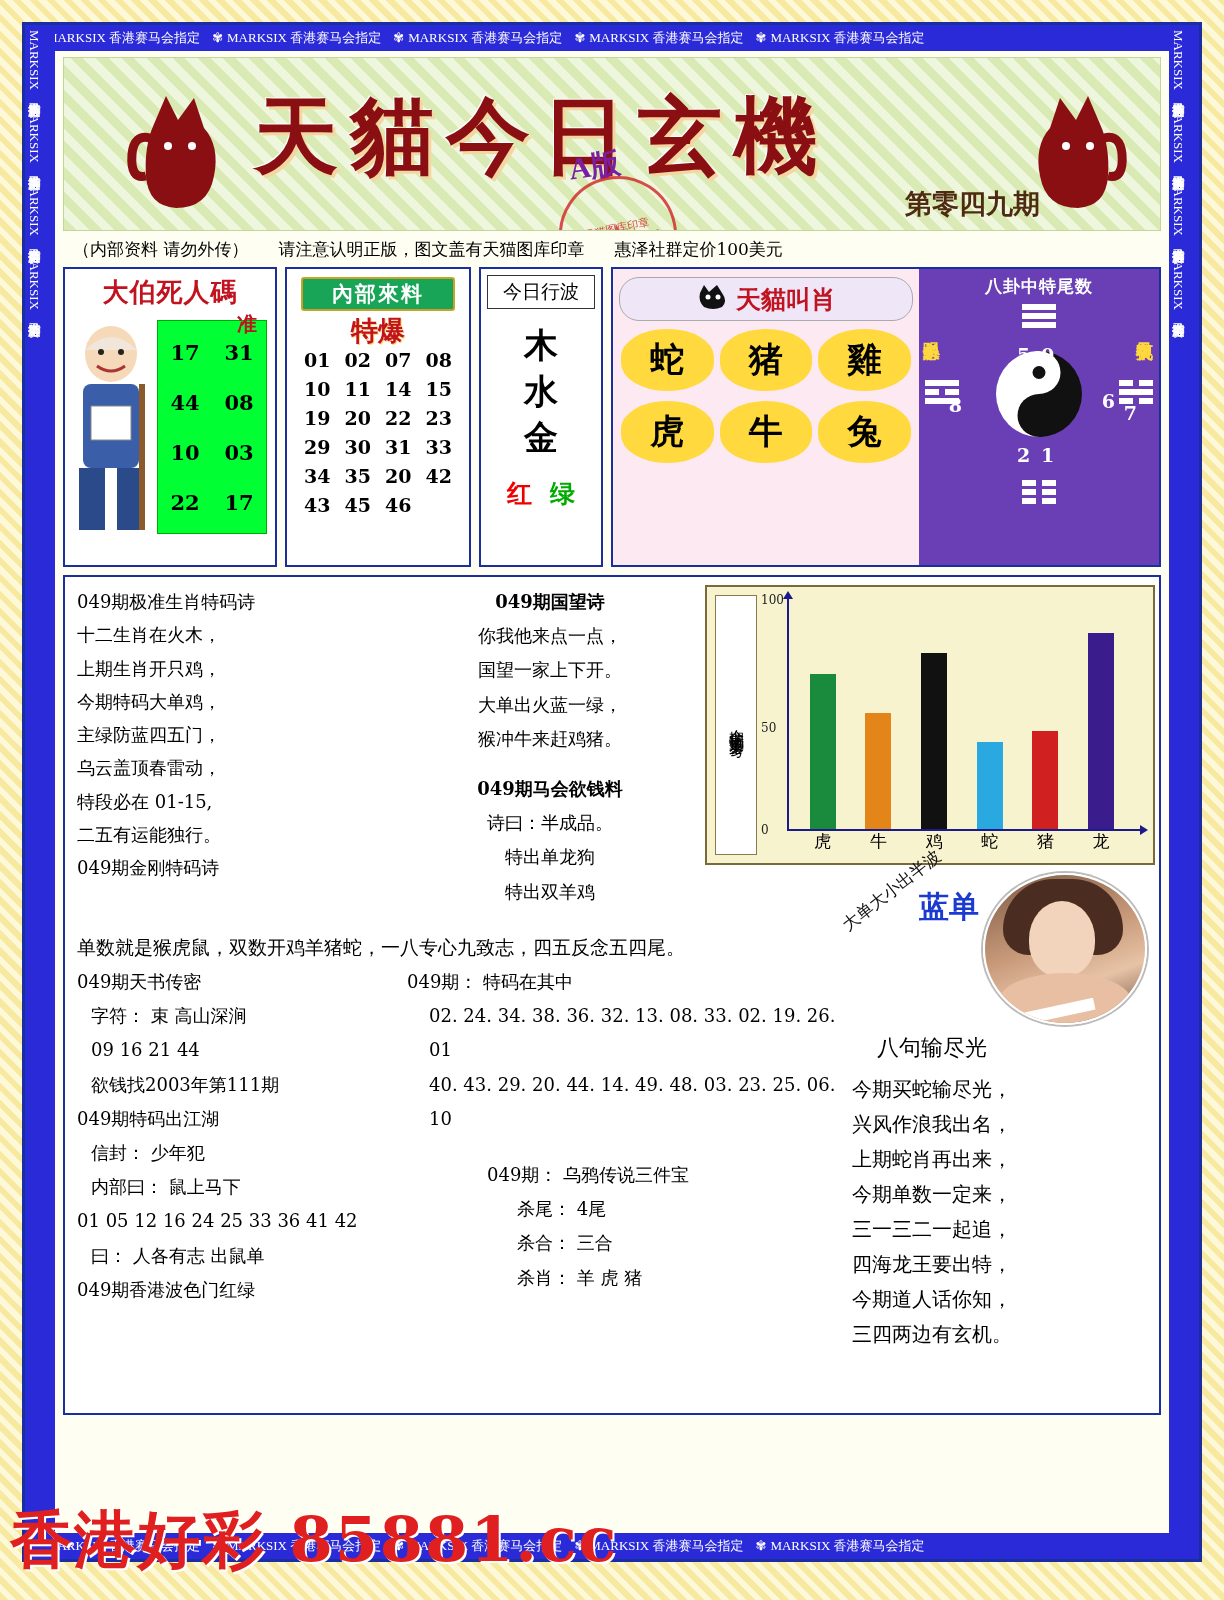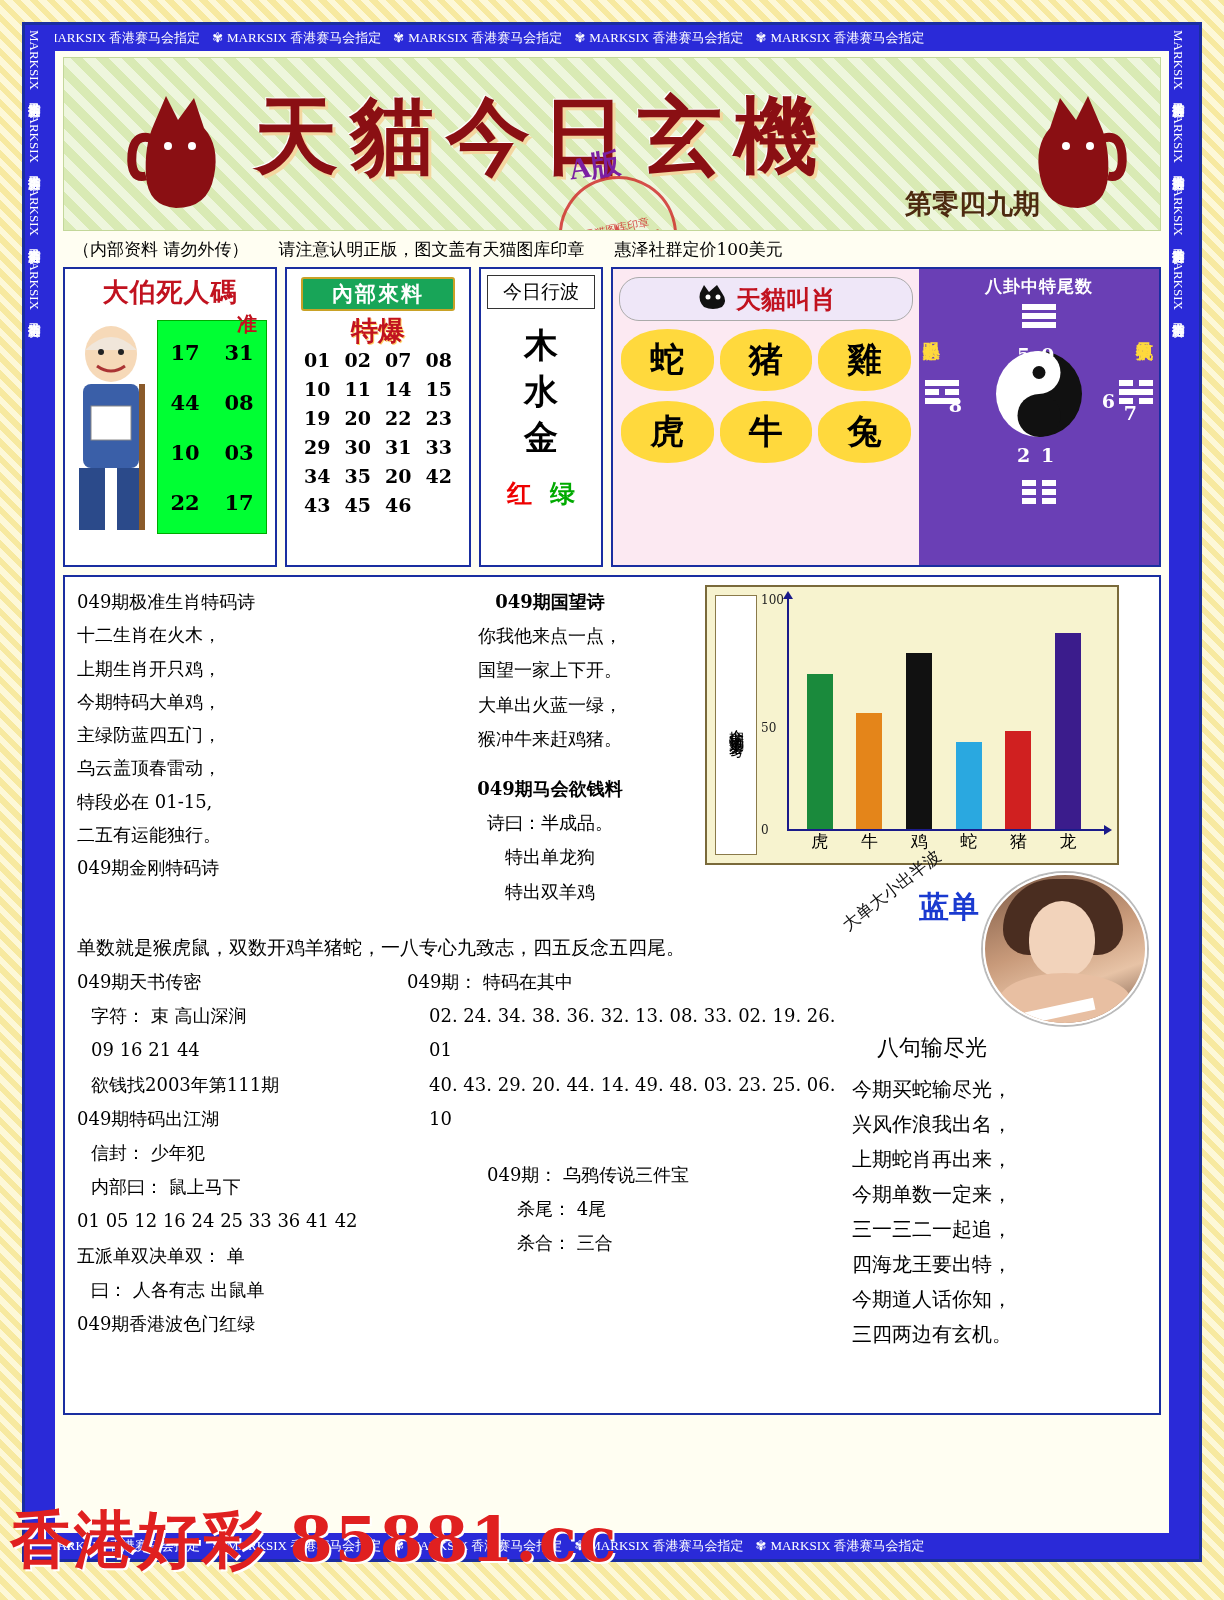--- a/index.html
+++ b/index.html
@@ -199,21 +199,21 @@
   
   .main {
     margin:8px 8px 0; border:2px solid #1a2ea0; background:#fff;
     height:840px; position:relative; box-sizing:border-box;
     font-family:"DejaVu Serif", serif;
   }
   .col-a { position:absolute; left:12px; top:8px; width:330px; font-size:18px; line-height:1.85; }
   .col-b { position:absolute; left:350px; top:8px; width:270px; font-size:18px; line-height:1.9; text-align:center; }
   .col-b .h { font-weight:bold; }
   .chart-box {
-    position:absolute; left:640px; top:8px; width:414px; height:280px;
+    position:absolute; left:640px; top:8px; width:450px; height:280px;
     border:2px solid #7a6a3a; background:#f7f3cf; box-sizing:border-box;
     display:flex;
   }
   .chart-label {
     width:40px; margin:8px 4px 8px 8px; border:1px solid #8a7a4a; background:#fff;
     writing-mode:vertical-rl; text-orientation:upright;
     display:flex; align-items:center; justify-content:center;
     font-size:15px; letter-spacing:2px;
   }
   .chart-plot { flex:1; position:relative; margin:10px 12px 8px 0; }
@@ -616,32 +616,32 @@
         <div class="two">
           <div class="l">
             <div>049期天书传密</div>
             <div style="padding-left:14px;">字符： 束  高山深涧</div>
             <div style="padding-left:14px;">09  16  21  44</div>
             <div style="padding-left:14px;">欲钱找2003年第111期</div>
             <div>049期特码出江湖</div>
             <div style="padding-left:14px;">信封：  少年犯</div>
             <div style="padding-left:14px;">内部曰：  鼠上马下</div>
             <div>01  05  12  16  24  25  33  36  41  42</div>
-            <div>五派单双决单双：  单</div>
             <div style="padding-left:14px;">曰：  人各有志   出鼠单</div>
             <div>049期香港波色门红绿</div>
           </div>
           <div class="r">
             <div>049期：  特码在其中</div>
             <div style="padding-left:22px;">02. 24. 34. 38. 36. 32. 13. 08. 33. 02. 19. 26. 01</div>
             <div style="padding-left:22px;">40. 43. 29. 20. 44. 14. 49. 48. 03. 23. 25. 06. 10</div>
             <div style="height:22px"></div>
             <div style="padding-left:80px;">049期：  乌鸦传说三件宝</div>
             <div style="padding-left:110px;">杀尾：  4尾</div>
             <div style="padding-left:110px;">杀合：  三合</div>
+            <div style="padding-left:110px;">杀肖：  羊  虎  猪</div>
           </div>
         </div>
       </div>
 
     </div>
   </div>
 </div>
 
 <div class="wm">香港好彩 85881.cc</div>
 

